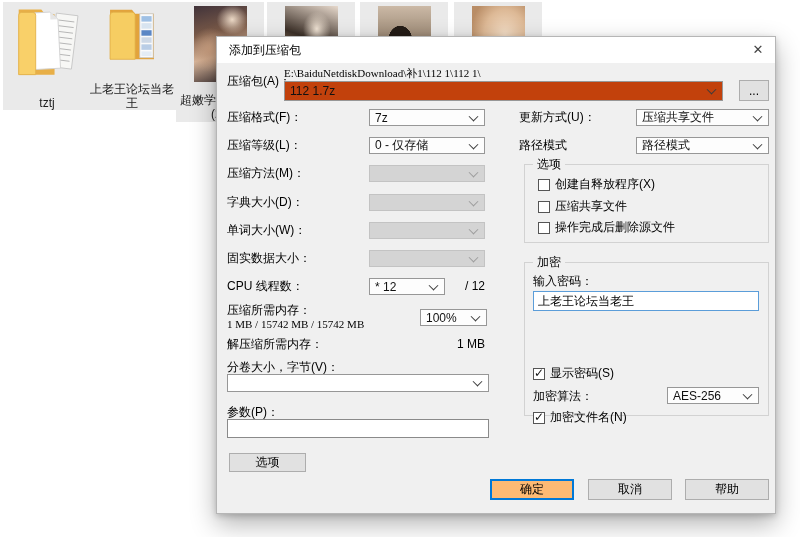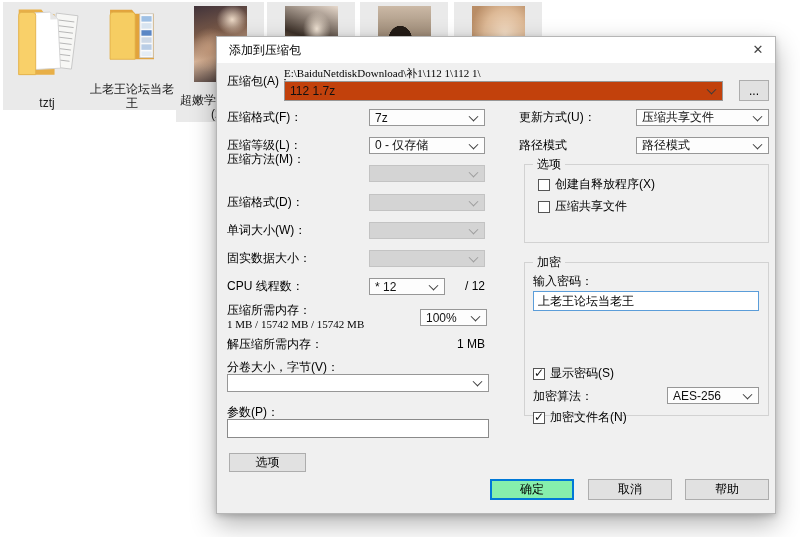--- a/index.html
+++ b/index.html
@@ -54,21 +54,21 @@
   }
   .combo.disabled .chev{border-color:#9d9d9d;}
   .tinput{
     position:absolute;box-sizing:border-box;background:#fff;border:1px solid #8a8a8a;
     font-family:inherit;font-size:12px;padding:0 4px;color:#000;outline:none;
   }
   .btn{
     position:absolute;box-sizing:border-box;background:#e1e1e1;border:1px solid #adadad;
     text-align:center;font-size:12px;color:#000;display:flex;align-items:center;justify-content:center;
   }
-  .btn.default{border:1px solid #0078d7;box-shadow:inset 0 0 0 1px #0078d7;background:#86efac;}
+  .btn.default{border:1px solid #0078d7;box-shadow:inset 0 0 0 1px #0078d7;background:#fdba74;}
   .group{position:absolute;border:1px solid #d2d2d2;box-sizing:border-box;}
   .group .legend{position:absolute;top:-8px;left:8px;background:#f0f0f0;padding:0 4px;line-height:15px;}
   .cbrow{position:absolute;left:13px;display:flex;align-items:center;height:15px;}
   .cbx{width:12px;height:12px;box-sizing:border-box;background:#fff;border:1px solid #555;margin-right:5px;position:relative;flex:0 0 auto;}
   .cbx.checked::after{content:"✓";position:absolute;left:0px;top:-3px;font-size:12px;color:#111;font-weight:bold;}
   .rightval{position:absolute;text-align:right;}
 </style>
 </head>
 <body>
 
@@ -156,26 +156,26 @@
       <span>7z</span>
       <span class="chev"></span>
     </div>
 
     <span class="lbl" style="left:10px;top:74px">压缩等级(L)：</span>
     <div class="combo" style="left:152px;top:74px;width:116px">
       <span>0 - 仅存储</span>
       <span class="chev"></span>
     </div>
 
-    <span class="lbl" style="left:10px;top:88px">压缩方法(M)：</span>
+    <span class="lbl" style="left:10px;top:102px">压缩方法(M)：</span>
     <div class="combo disabled" style="left:152px;top:102px;width:116px">
       <span class="chev"></span>
     </div>
 
-    <span class="lbl" style="left:10px;top:131px">压缩格式(D)：</span>
+    <span class="lbl" style="left:10px;top:131px">字典大小(D)：</span>
     <div class="combo disabled" style="left:152px;top:131px;width:116px">
       <span class="chev"></span>
     </div>
 
     <span class="lbl" style="left:10px;top:159px">单词大小(W)：</span>
     <div class="combo disabled" style="left:152px;top:159px;width:116px">
       <span class="chev"></span>
     </div>
 
     <span class="lbl" style="left:10px;top:187px">固实数据大小：</span>
@@ -226,20 +226,24 @@
 
     <div class="group" style="left:307px;top:101px;width:245px;height:79px">
       <span class="legend">选项</span>
       <div class="cbrow" style="top:12px">
         <span class="cbx"></span>
         <span>创建自释放程序(X)</span>
       </div>
       <div class="cbrow" style="top:34px">
         <span class="cbx"></span>
         <span>压缩共享文件</span>
+      </div>
+      <div class="cbrow" style="top:55px">
+        <span class="cbx"></span>
+        <span>操作完成后删除源文件</span>
       </div>
     </div>
 
     <div class="group" style="left:307px;top:199px;width:245px;height:154px">
       <span class="legend">加密</span>
       <span class="lbl" style="left:8px;top:10px">输入密码：</span>
       <input class="tinput" style="left: 8px; top: 28px; width: 226px; height: 20px; border: 1.5px solid rgb(91, 157, 217);" value="上老王论坛当老王">
       <div class="cbrow" style="left:8px;top:103px">
         <span class="cbx checked"></span>
         <span>显示密码(S)</span>

